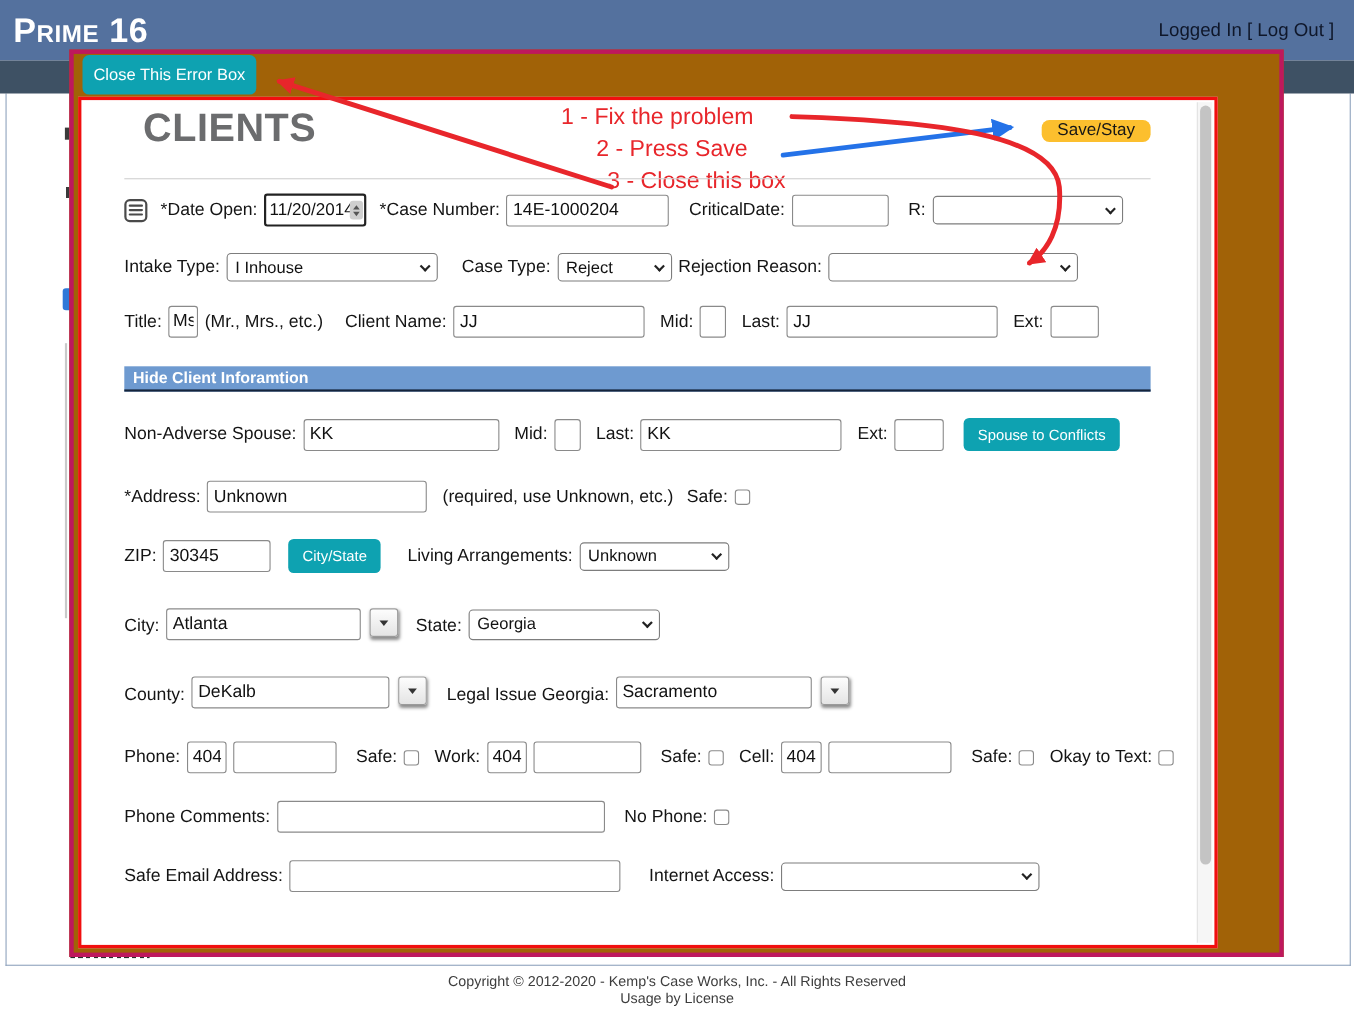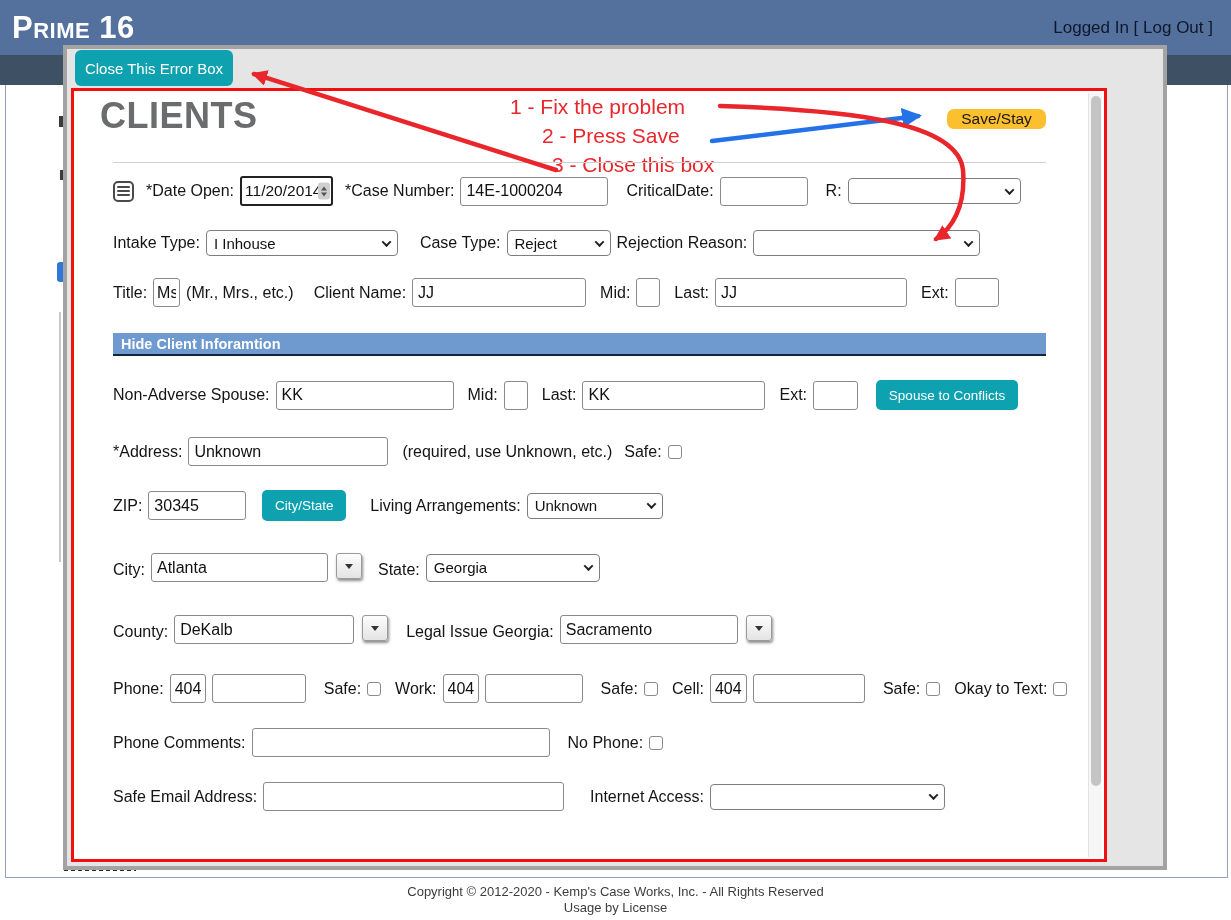--- a/index.html
+++ b/index.html
@@ -19,27 +19,27 @@
   
   .frag { position:absolute; z-index:3; }
   .frag-blue { left:57px; top:262px; width:7px; height:20px; background:#2f78d8; border-radius:3px 0 0 3px; }
   .frag-line { left:59px; top:312px; width:2px; height:250px; background:#c9c9c9; }
   .frag-t1 { left:59px; top:116px; width:4px; height:11px; background:#3a3a3a; }
   .frag-t2 { left:60px; top:170px; width:3px; height:10px; background:#3a3a3a; }
   .bg-dashes { left:64px; top:866px; width:72px; height:5px;
                background:repeating-linear-gradient(90deg,#2b2b2b 0 4px,transparent 4px 7px); }
   
   .modal { position:absolute; left:63px; top:45px; width:1104px; height:825px;
-           background:#e5e5e5; border:4px solid #a3a3a3; z-index:10; }
+           background:#a16207; border:4px solid #be185d; z-index:10; }
   .close-btn { position:absolute; left:8px; top:1px; width:158px; height:36px;
                background:#0ea2b1; color:#fff; border:none; border-radius:6px;
                font-family:inherit; font-size:15px; cursor:pointer; }
   .redbox { position:absolute; left:4px; top:39px; width:1036px; height:774px;
             border:3px solid #f10f0f; background:#fff; overflow:hidden; }
-  .clients-title { position:absolute; left:26px; top:4px; font-size:36px; font-weight:bold;
+  .clients-title { position:absolute; left:56px; top:4px; font-size:36px; font-weight:bold;
                    color:#6b6c6e; letter-spacing:.5px; }
   .ann { position:absolute; color:#e8262b; font-size:21px; white-space:nowrap; }
   .ann1 { left:436px; top:4px; }
   .ann2 { left:468px; top:33px; }
   .ann3 { left:478px; top:62px; }
   .save-btn { position:absolute; left:873px; top:6px; width:99px; height:20px;
               background:#fcbf2e; color:#161616; border:none; border-radius:7px;
               font-family:Liberation Sans, sans-serif; font-size:15.5px; cursor:pointer;margin-top:12px; }
   .hr { position:absolute; left:39px; top:71px; width:933px; border-top:1px solid #d0d0d0; }
   

